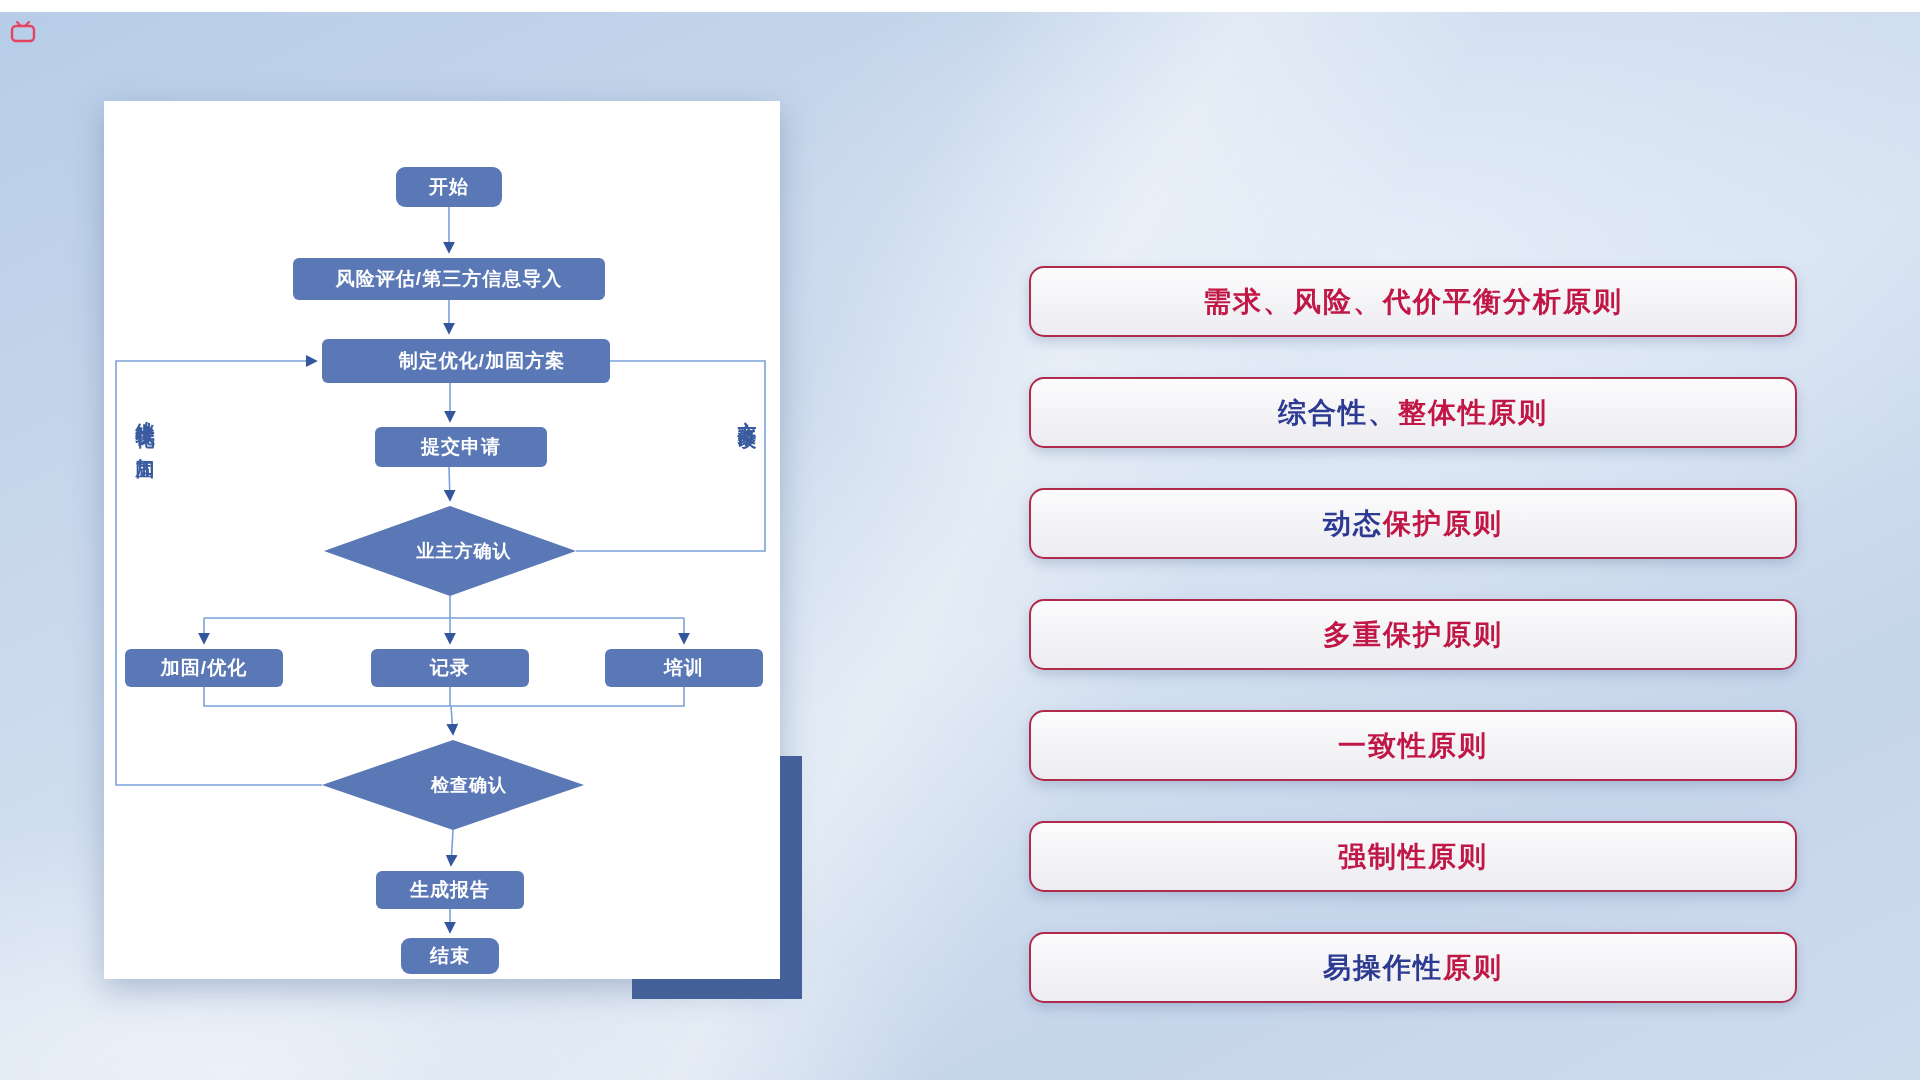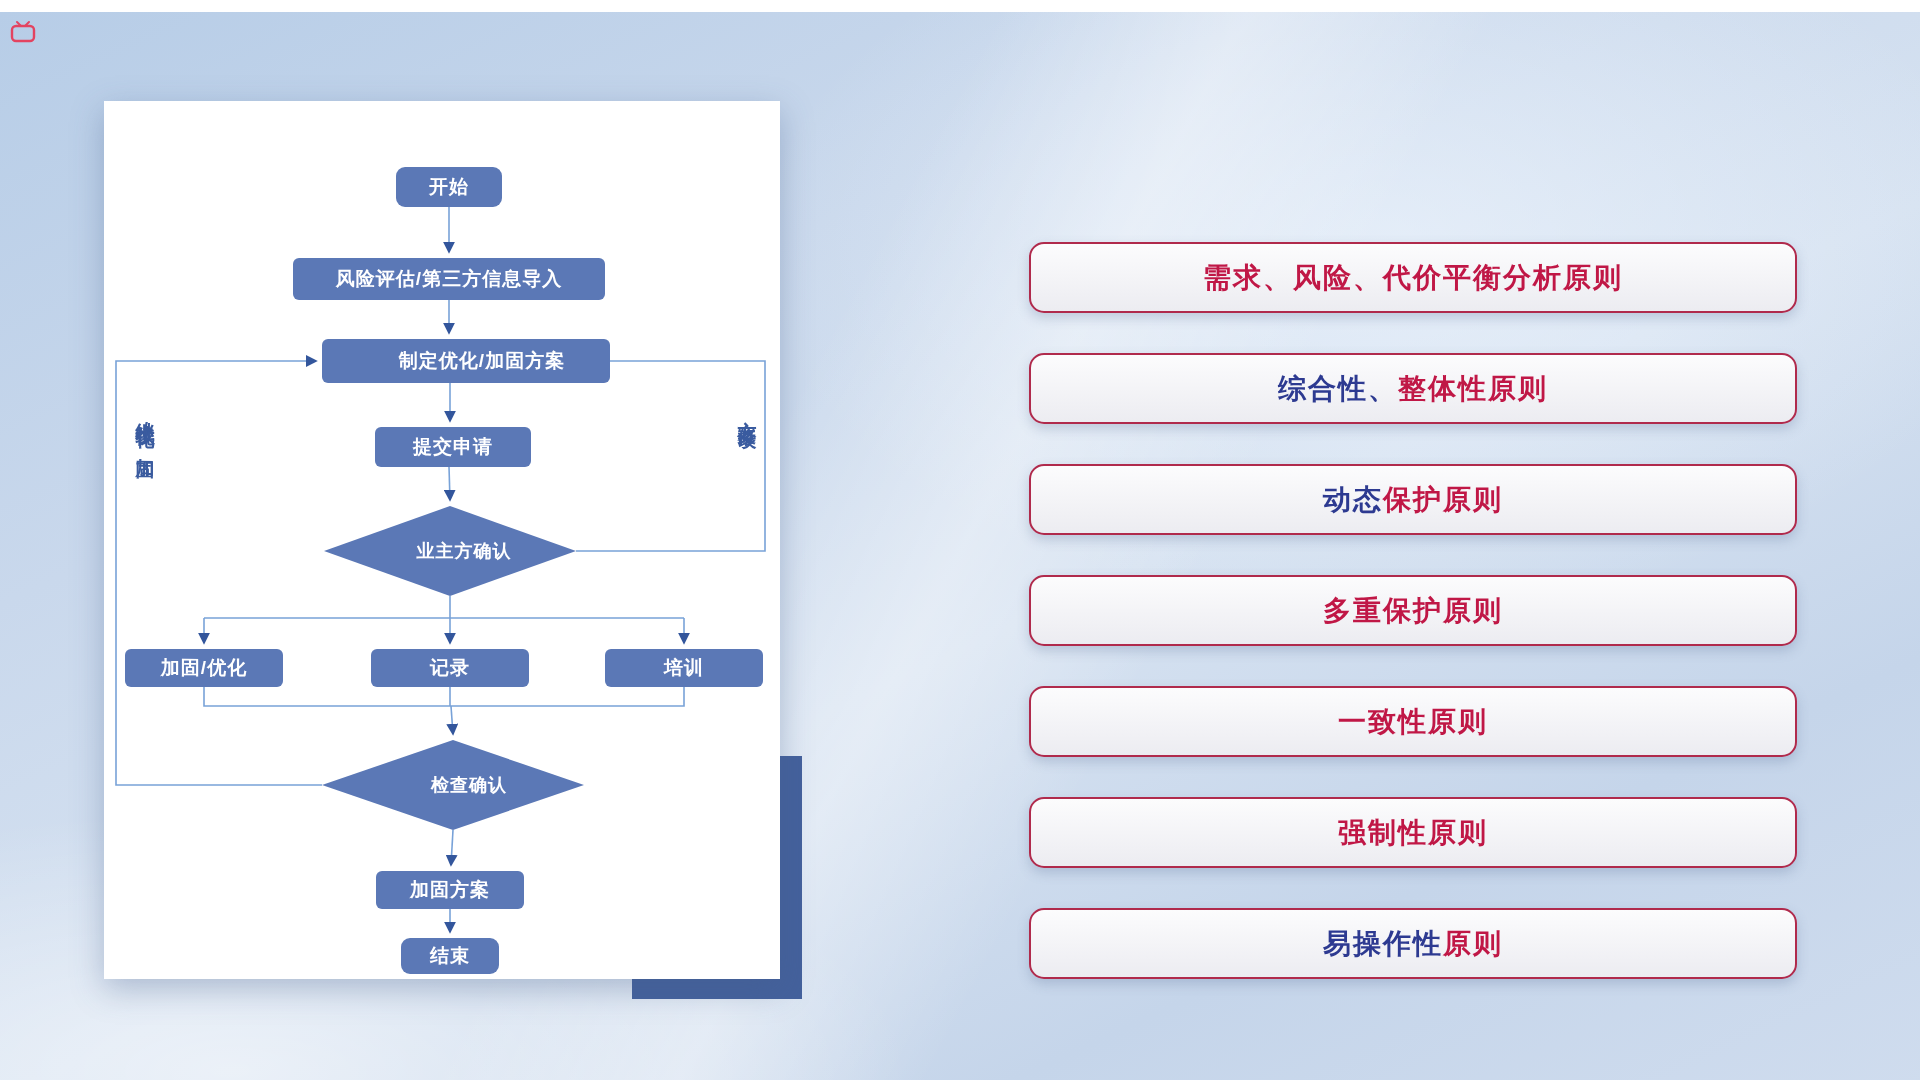--- a/index.html
+++ b/index.html
@@ -37,21 +37,21 @@
   .vlabel{
     position:absolute;writing-mode:vertical-rl;text-orientation:upright;
     color:#3a5b9f;font-weight:bold;font-size:19px;letter-spacing:3px;
     white-space:nowrap;
   }
   .page-title{
     position:absolute;left:1029px;top:112px;width:768px;
     text-align:center;font-size:45px;font-weight:bold;color:#2d3a91;
     letter-spacing:2px;
   }
-  .principles{position:absolute;left:1029px;top:230px;width:768px;}
+  .principles{position:absolute;left:1029px;top:254px;width:768px;}
   .principle-box{
     width:768px;height:71px;margin-bottom:40px;box-sizing:border-box;
     display:flex;align-items:center;justify-content:center;
     border:2px solid #b02a4c;border-radius:15px;
     background:linear-gradient(180deg,#fcfcfd 0%,#ececf1 100%);
     box-shadow:0 5px 12px rgba(90,110,150,.28);
     font-size:28px;font-weight:bold;letter-spacing:2px;white-space:nowrap;
   }
   .seg-red{color:#c01746;}
   .seg-blue{color:#2d3a91;}
@@ -95,27 +95,27 @@
       </g>
       <g fill="#5b78b6">
         <polygon points="346,405 472,450 346,495 220,450"></polygon>
         <polygon points="349,639 480,684 349,729 218,684"></polygon>
       </g>
     </svg>
 
     <div class="node pill" style="left:292px;top:66px;width:106px;height:40px;">开始</div>
     <div class="node" style="left:189px;top:157px;width:312px;height:42px;text-align:right;">风险评估/第三方信息导入</div>
     <div class="node" style="left:218px;top:238px;width:256px;height:44px;padding-left:32px;">制定优化/加固方案</div>
-    <div class="node" style="left:271px;top:326px;width:156px;height:40px;">提交申请</div>
+    <div class="node" style="left:271px;top:326px;width:172px;height:40px;">提交申请</div>
     <div class="node diamond-label" style="left:280px;top:433px;width:160px;height:34px;font-size:18px;">业主方确认</div>
     <div class="node" style="left:21px;top:548px;width:158px;height:38px;">加固/优化</div>
     <div class="node" style="left:267px;top:548px;width:158px;height:38px;">记录</div>
     <div class="node" style="left:501px;top:548px;width:158px;height:38px;">培训</div>
     <div class="node diamond-label" style="left:285px;top:667px;width:160px;height:34px;font-size:18px;">检查确认</div>
-    <div class="node" style="left:272px;top:770px;width:148px;height:38px;">加固方案</div>
+    <div class="node" style="left:272px;top:770px;width:148px;height:38px;">生成报告</div>
     <div class="node pill" style="left:297px;top:837px;width:98px;height:36px;">结束</div>
 
     <div class="vlabel" style="left:28px;top:305px;">继续优化/加固</div>
     <div class="vlabel" style="left:630px;top:305px;">方案修改</div>
   </div>
 
 
   <div class="principles" id="principles">
       <div class="principle-box">
         <span class="seg-red">需求、风险、代价平衡分析原则</span>

